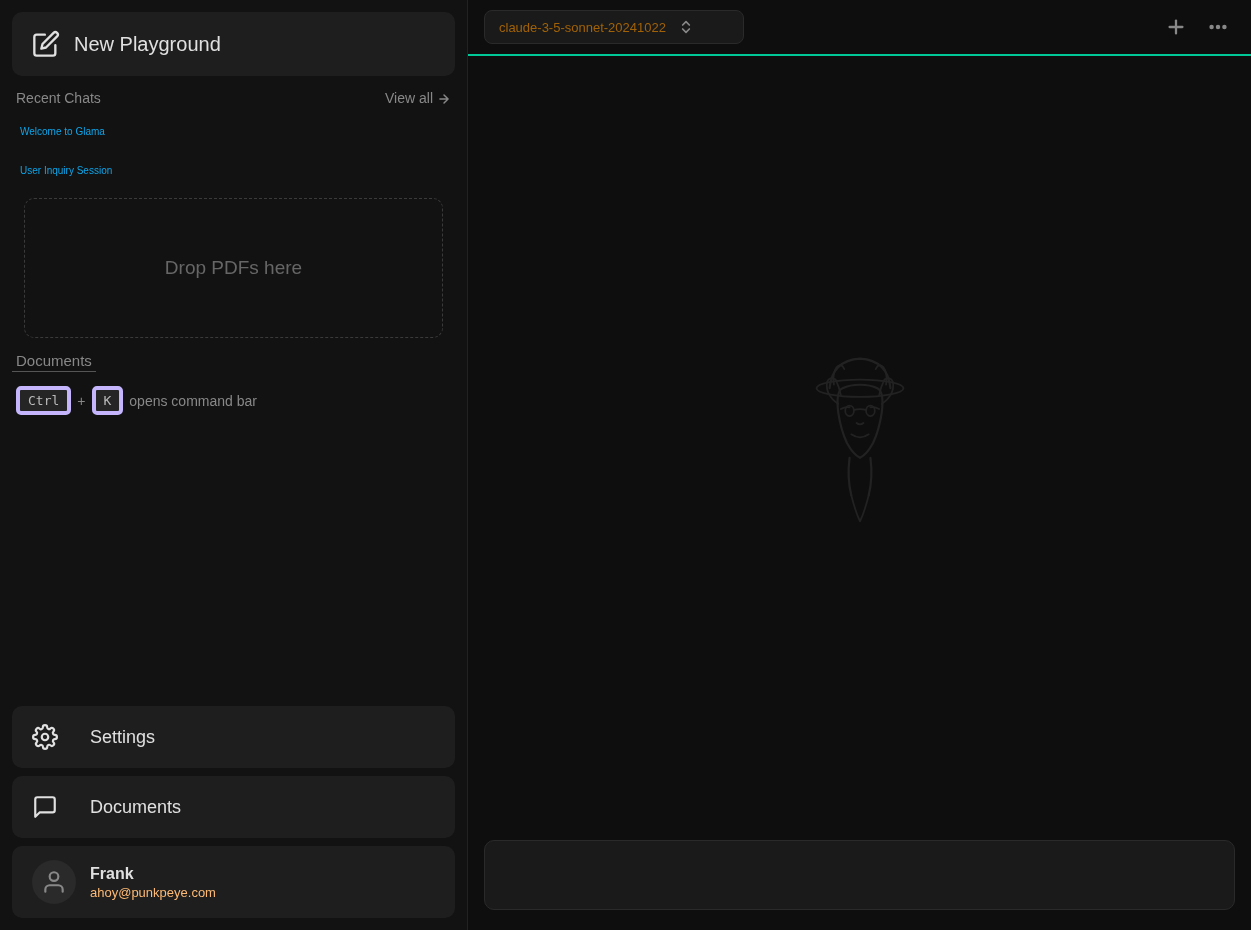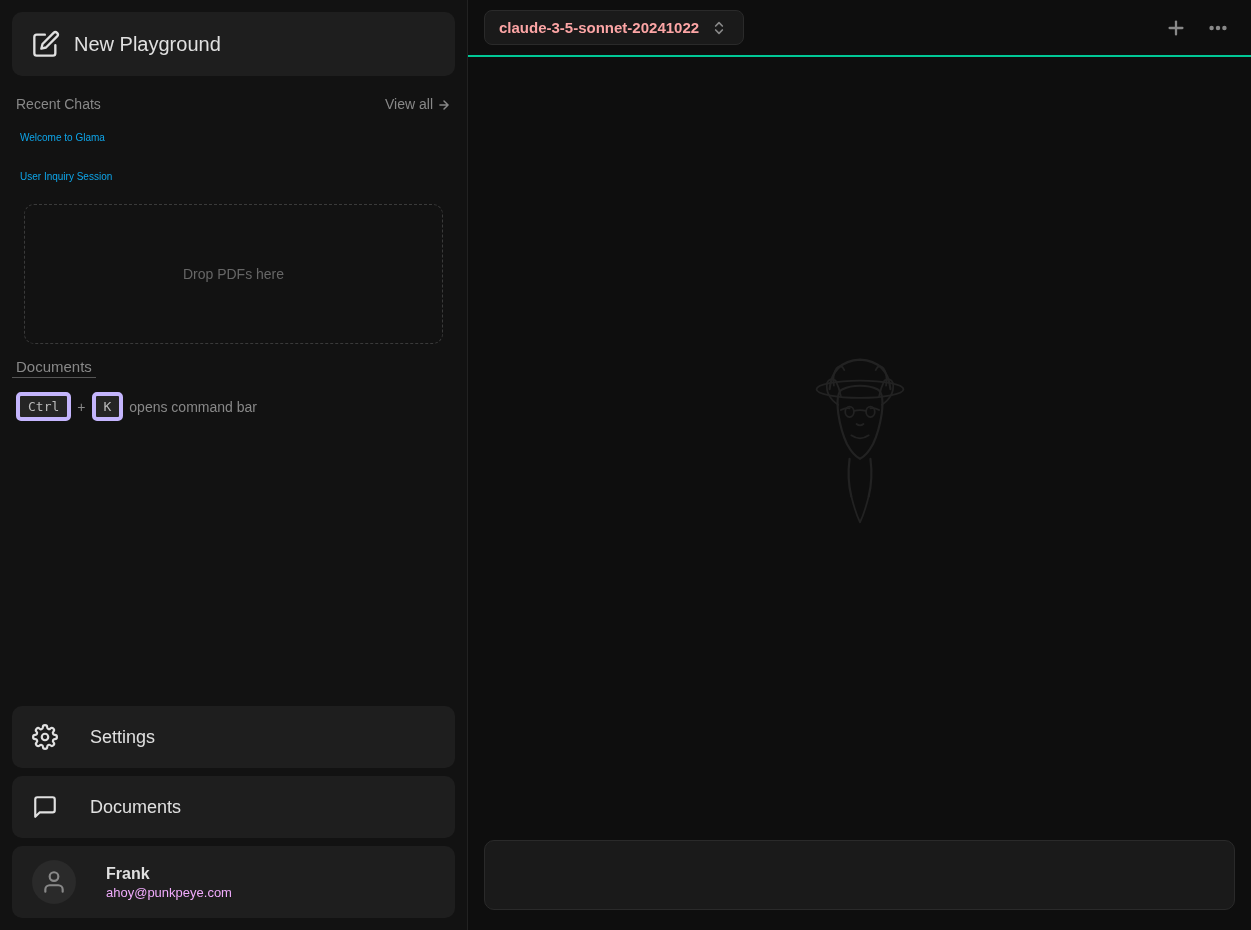--- a/index.html
+++ b/index.html
@@ -45,21 +45,21 @@
       width: 28px;
       height: 28px;
       flex-shrink: 0;
     }
 
     .recent-chats-header {
       display: flex;
       justify-content: space-between;
       align-items: center;
       padding: 6px 4px 2px 4px;
-      margin-top: 6px;
+      margin-top: 0;
     }
 
     .recent-chats-title {
       font-size: 14px;
       color: #888;
       font-weight: 500;
     }
 
     .view-all-link {
       font-size: 14px;
@@ -78,21 +78,21 @@
       color: #0ea5e9;
       cursor: pointer;
     }
 
     .drop-zone {
       border: 1.5px dashed #3a3a3a;
       border-radius: 10px;
       padding: 40px 20px;
       text-align: center;
       color: #666;
-      font-size: 14px;
+      font-size: 19px;
       margin: 4px 12px;
       min-height: 140px;
       display: flex;
       align-items: center;
       justify-content: center;
     }
 
     .documents-link {
       font-size: 15px;
       color: #888;
@@ -143,21 +143,21 @@
 
     .icon-svg {
       width: 26px;
       height: 26px;
       flex-shrink: 0;
     }
 
     .user-profile {
       display: flex;
       align-items: center;
-      gap: 30px;
+      gap: 14px;
       background: #1e1e1e;
       border: none;
       border-radius: 10px;
       padding: 14px 20px;
       cursor: pointer;
       width: 100%;
       text-align: left;
     }
 
     .avatar {
@@ -172,21 +172,21 @@
     }
 
     .user-name {
       font-size: 16px;
       font-weight: 600;
       color: #e0e0e0;
     }
 
     .user-email {
       font-size: 13px;
-      color: #f0abfc;
+      color: #fdba74;
       margin-top: 2px;
     }
 
     
     .main {
       flex: 1;
       display: flex;
       flex-direction: column;
       background: #0e0e0e;
     }
@@ -207,23 +207,22 @@
       border: 1px solid #2a2a2a;
       border-radius: 8px;
       padding: 8px 14px;
       color: #e0e0e0;
       font-size: 15px;
       cursor: pointer;
       min-width: 260px;
     }
 
     .model-name {
-      font-size: 15px;
-      color: #fca5a5;
-      font-weight: bold;
+      font-size: 13px;
+      color: #a16207;
     }
 
     .chevron-icon {
       width: 16px;
       height: 16px;
       color: #888;
       margin-left: 4px;
     }
 
     .top-bar-spacer { flex: 1; }

